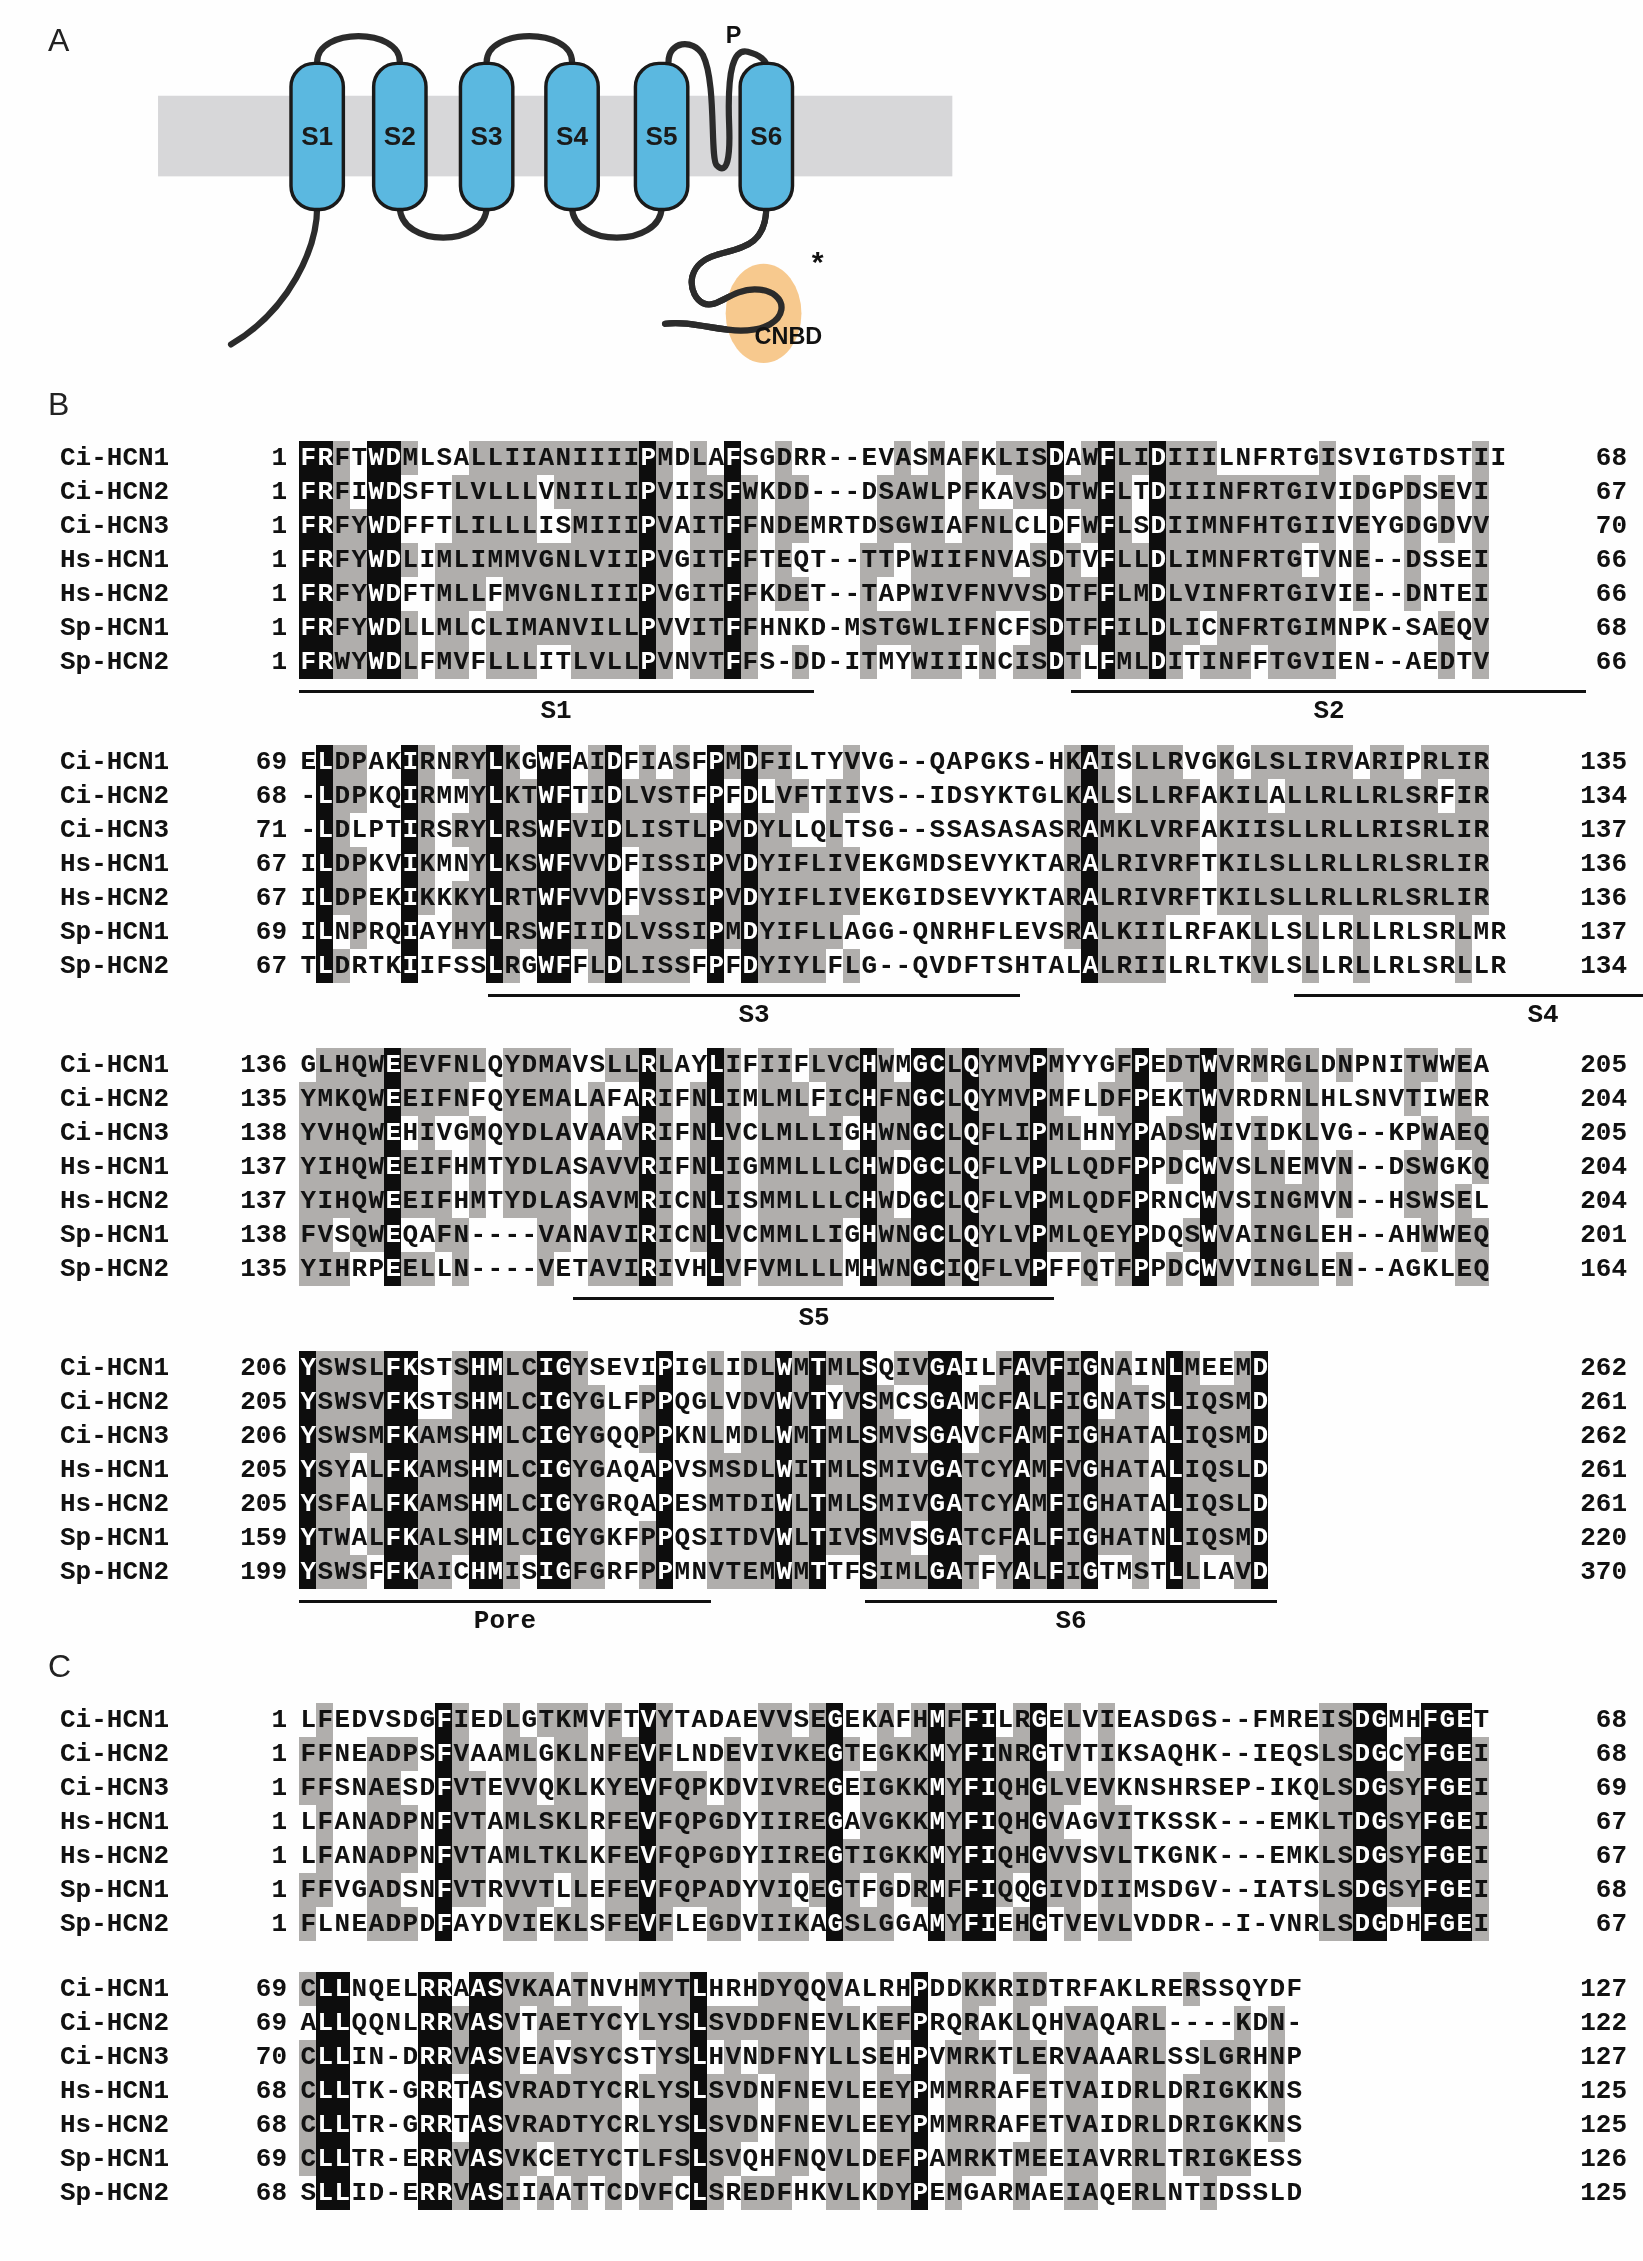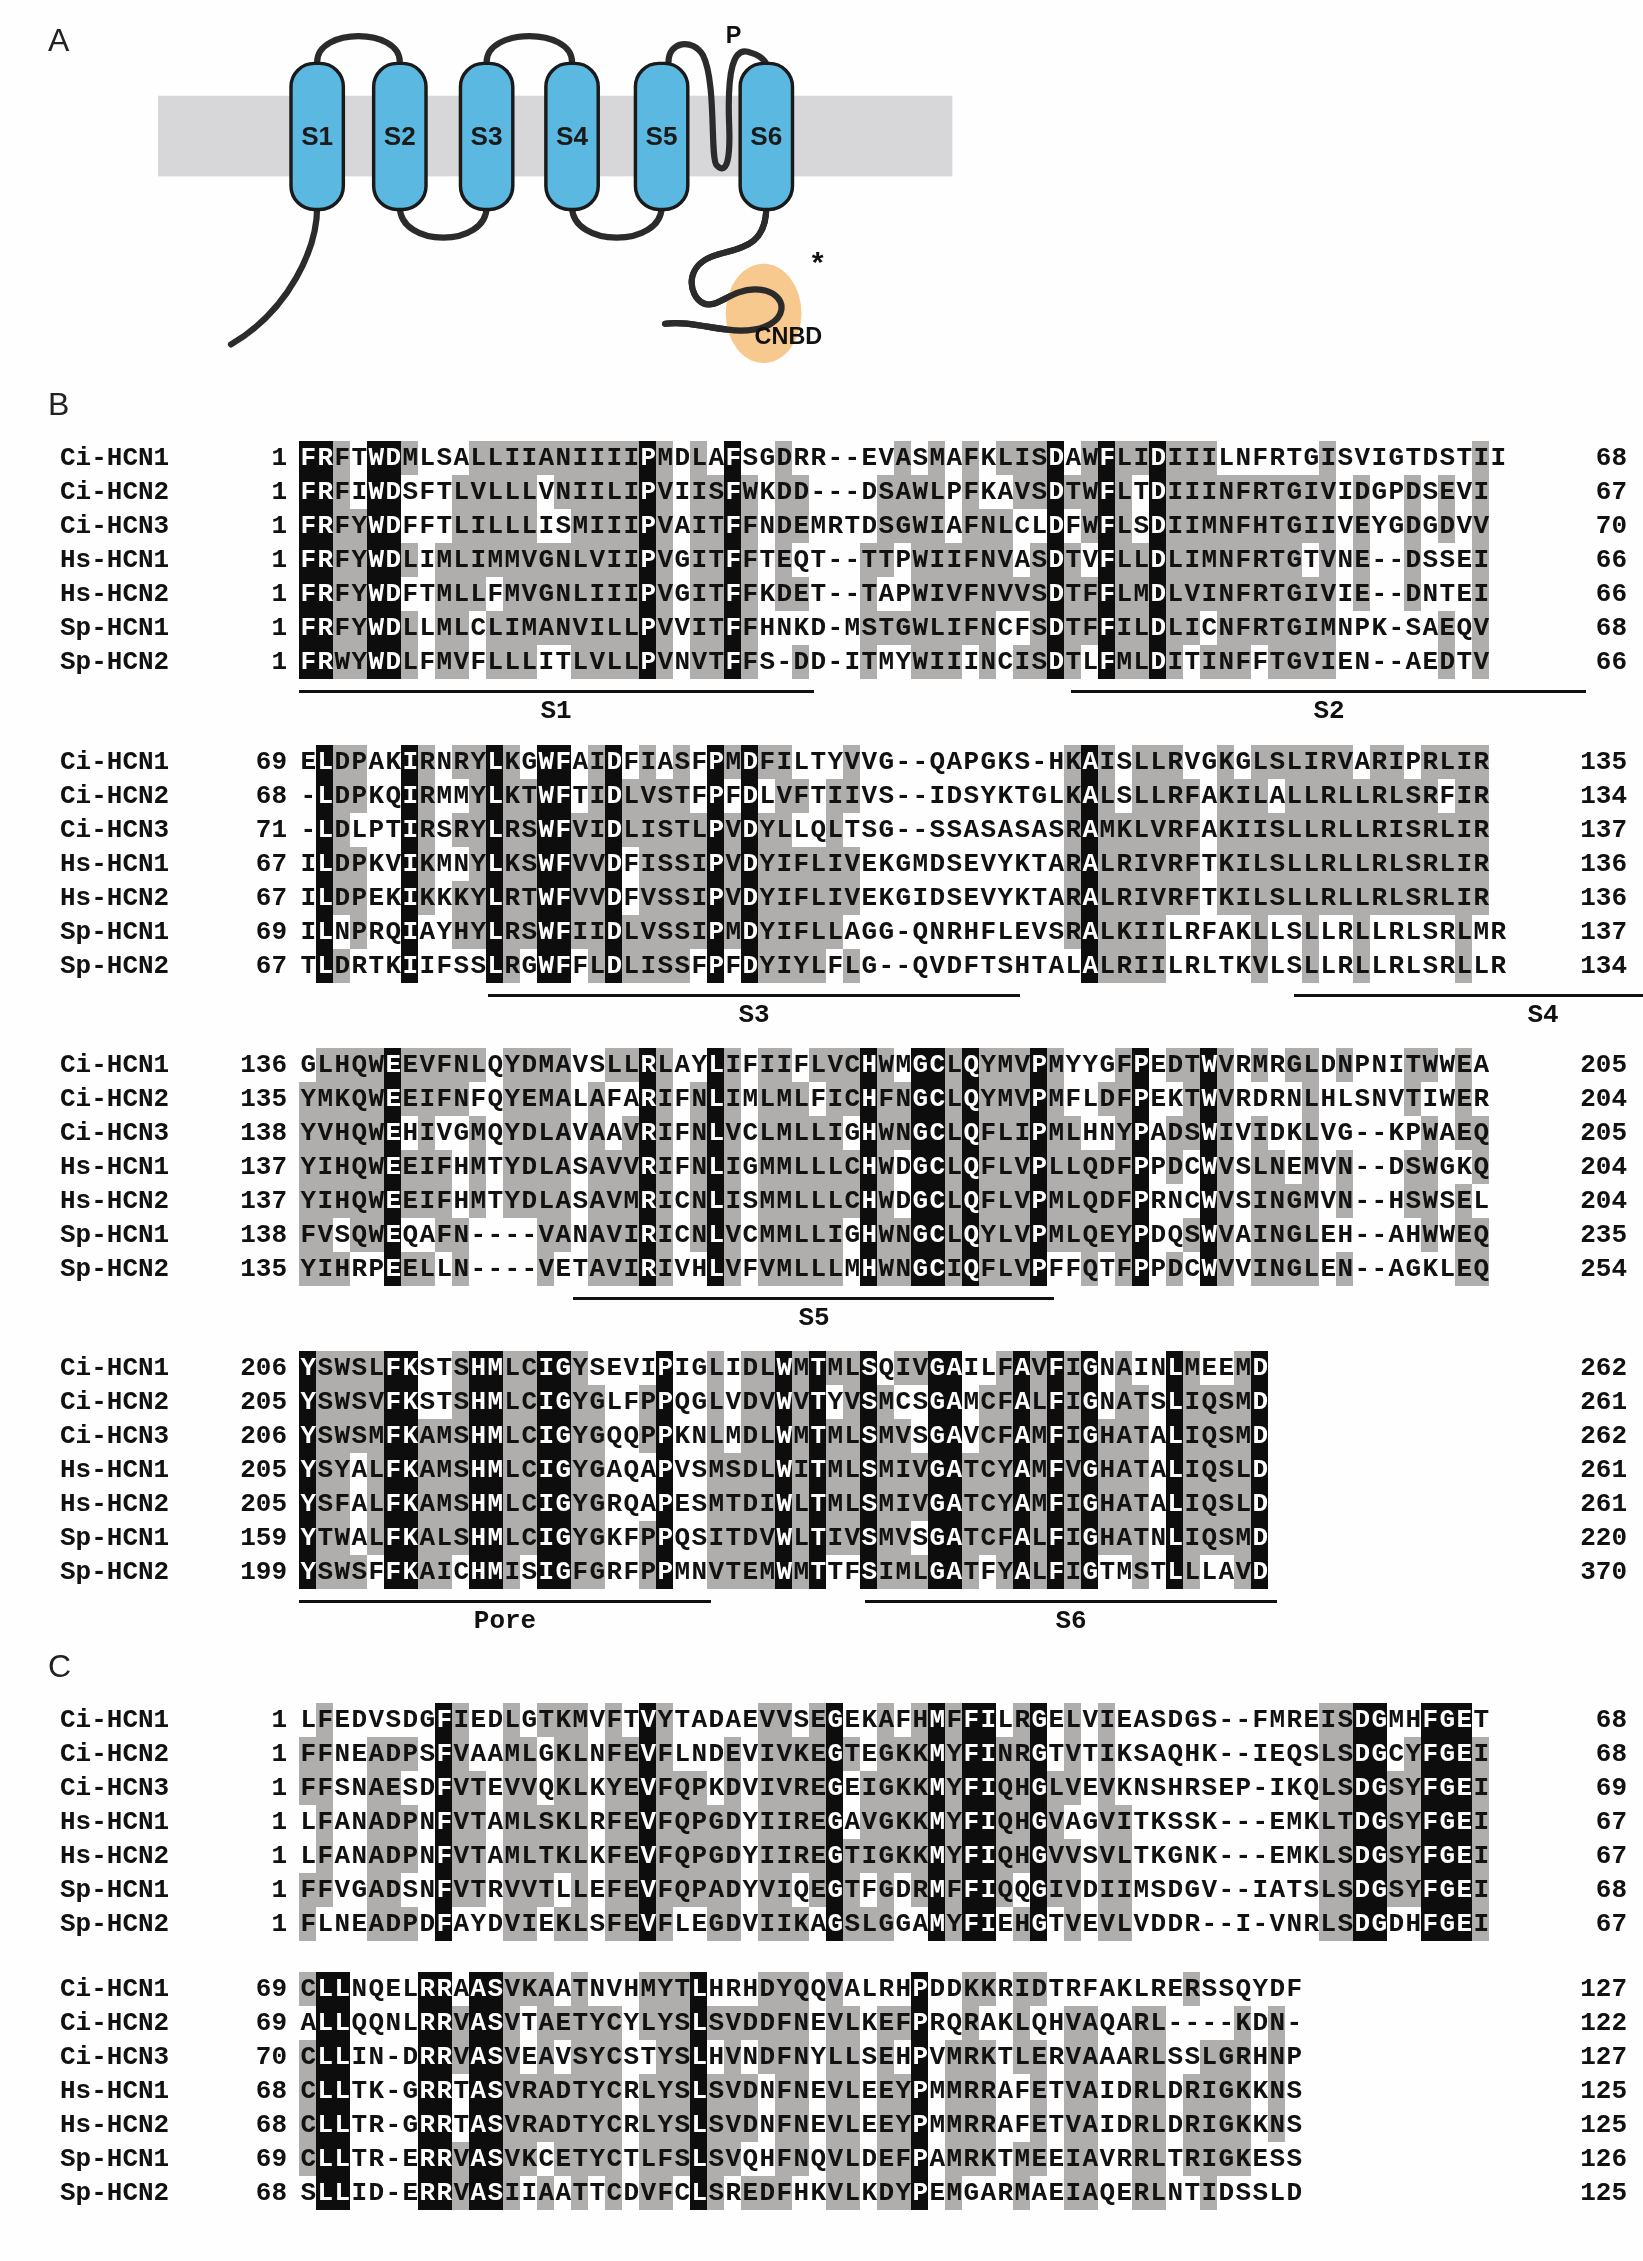--- a/index.html
+++ b/index.html
@@ -1605,21 +1605,21 @@
           <span class="res">H</span>
           <span class="res">-</span>
           <span class="res">-</span>
           <span class="res">A</span>
           <span class="res">H</span>
           <span class="res g">W</span>
           <span class="res">W</span>
           <span class="res g">E</span>
           <span class="res g">Q</span>
         </span>
-        <span class="end">235</span>
+        <span class="end">201</span>
       </div>
       <div class="row">
         <span class="name">Sp-HCN2</span>
         <span class="start">135</span>
         <span class="seq">
           <span class="res g">Y</span>
           <span class="res g">I</span>
           <span class="res g">H</span>
           <span class="res">R</span>
           <span class="res">P</span>
@@ -1682,21 +1682,21 @@
           <span class="res g">N</span>
           <span class="res">-</span>
           <span class="res">-</span>
           <span class="res">A</span>
           <span class="res">G</span>
           <span class="res">K</span>
           <span class="res">L</span>
           <span class="res g">E</span>
           <span class="res g">Q</span>
         </span>
-        <span class="end">254</span>
+        <span class="end">164</span>
       </div>
       <div class="feature" style="left: 521px; width: 481px; top: 249px;"></div>
       <div class="feature-label" style="left: 762px; top: 255px;">S5</div>
     </div>
     <div class="block" style="top: 1351px;">
       <div class="row">
         <span class="name">Ci-HCN1</span>
         <span class="start">206</span>
         <span class="seq">
           <span class="res b">Y</span>

